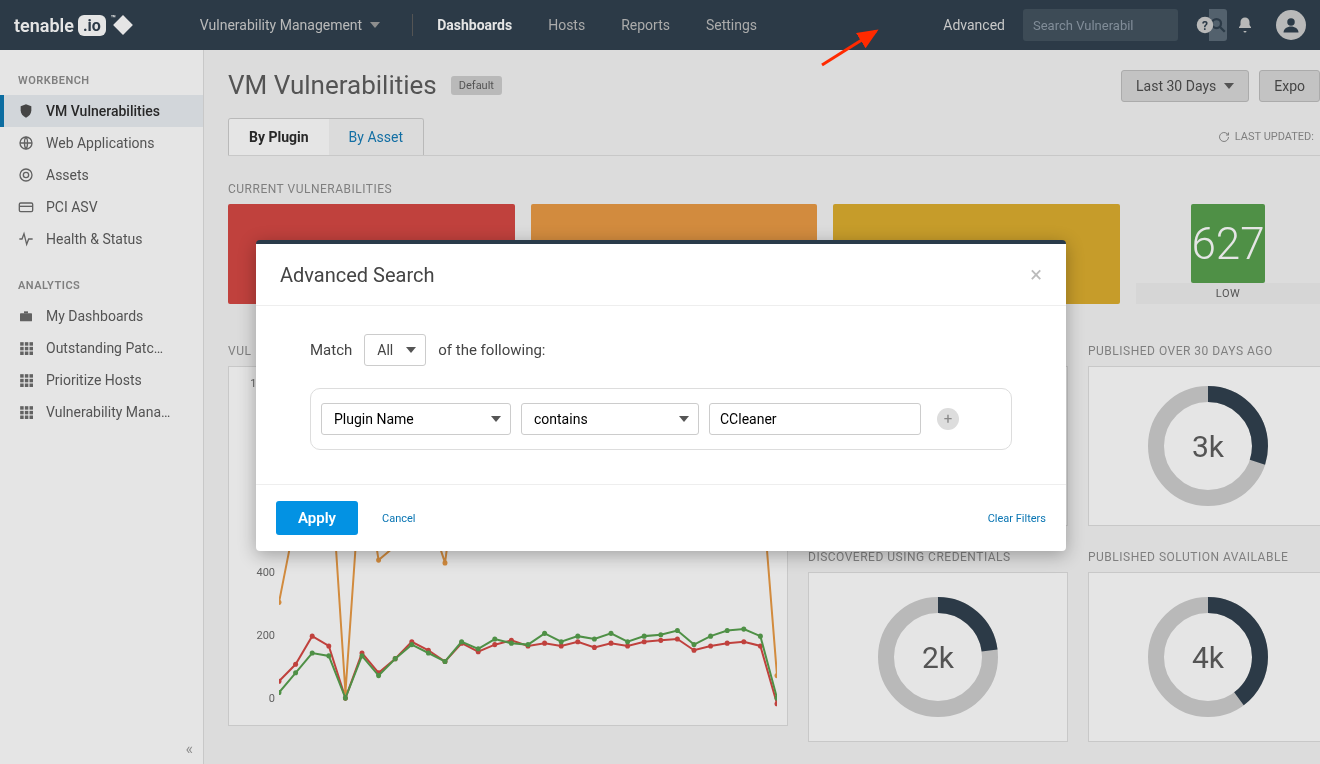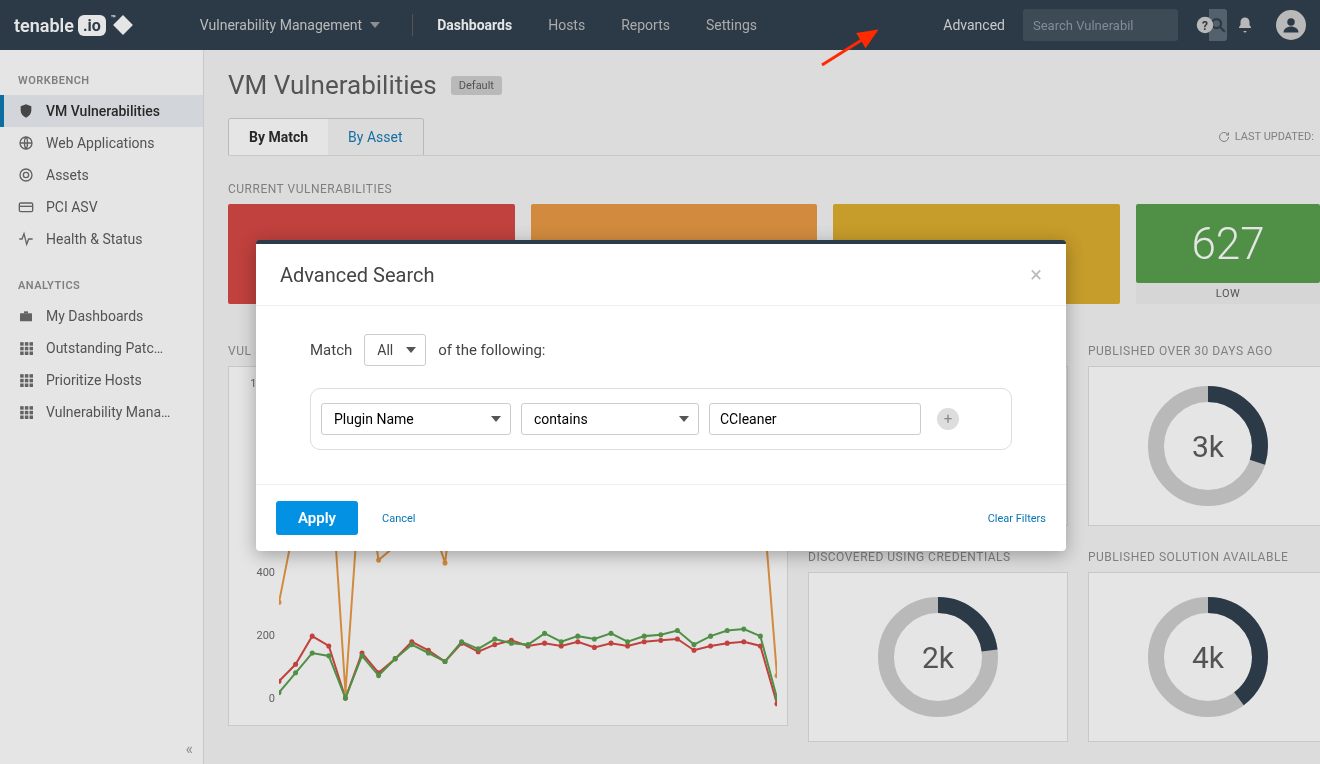--- a/index.html
+++ b/index.html
@@ -244,40 +244,49 @@
     </div>
 
   <div class="sb-collapse">«</div>
 </div>
 
 <div class="main">
   <div class="page-head">
     <span class="page-title">VM Vulnerabilities</span>
     <span class="badge">Default</span>
   </div>
+  <div class="head-right">
+    <div class="btn-gray">
+        <span>Last 30 Days</span>
+        <span class="triangle-down"></span>
+      </div>
+    <div class="btn-gray">
+        <span>Expo</span>
+      </div>
+  </div>
 
   <div class="tabs">
     <div class="tabs-inner">
-      <div class="tab active">By Match</div>
+      <div class="tab active">By Plugin</div>
       <div class="tab">By Asset</div>
     </div>
     <div class="tabs-right">
       <svg width="12" height="12" viewBox="0 0 24 24" fill="none" stroke="#888" stroke-width="2">
           <path d="M21 12a9 9 0 11-3-6.7L21 8M21 3v5h-5"></path>
         </svg>
       <span>LAST UPDATED:</span>
     </div>
   </div>
 
   <div class="cv-label">CURRENT VULNERABILITIES</div>
   <div class="cv-row">
     <div class="cv-box c-red"></div>
     <div class="cv-box c-orange"></div>
     <div class="cv-box c-yellow"></div>
-    <div style="display:flex;flex-direction:column;width:184px;">
+    <div style="display:flex;flex-direction:column;width:184px;align-items:center;">
       <div class="cv-box c-green cv-low" style="height:82px;">
           <span class="cv-num">627</span>
         </div>
       <div class="cv-sev">LOW</div>
     </div>
   </div>
 
   <div class="sec-row">
     <div class="sec-col chart-col">
       <div class="sec-label">VUL</div>

